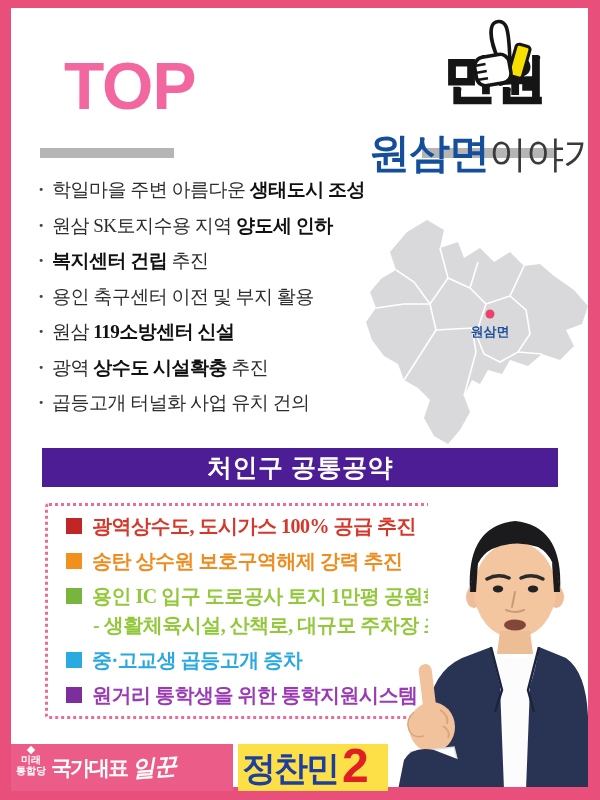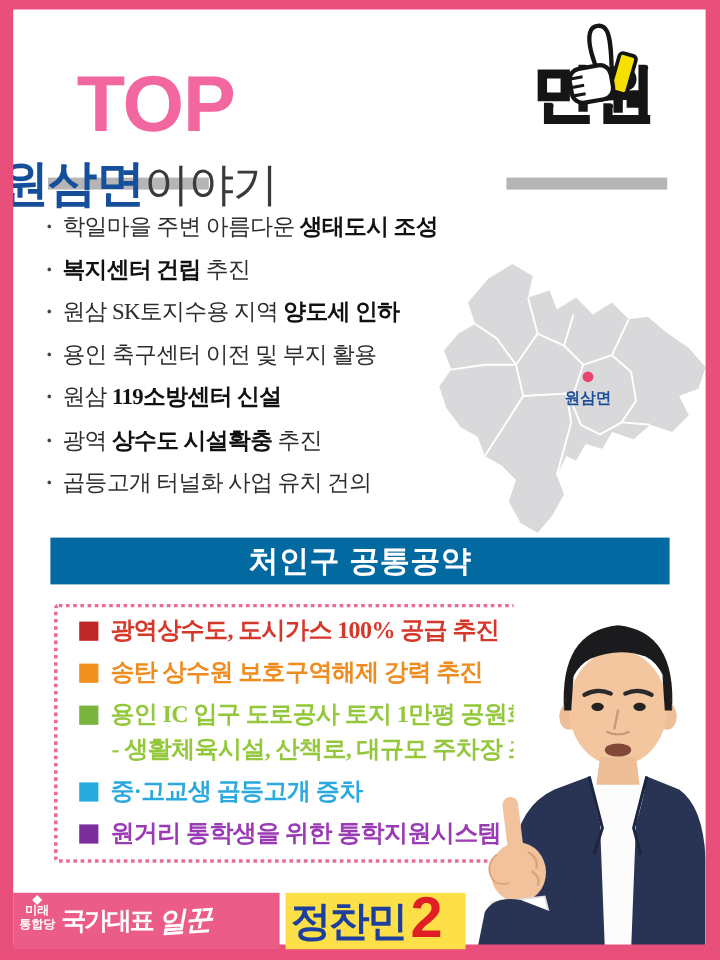--- a/index.html
+++ b/index.html
@@ -20,39 +20,39 @@
   .bc1 { background-image:linear-gradient(180deg,#e01f1a,#f26522); }
   .bc2 { background-image:linear-gradient(155deg,#f7941d,#ffd400 45%,#39b54a); }
   .bc3 { background-image:linear-gradient(180deg,#00a651,#1464c0); }
   .bc4 { background-image:linear-gradient(180deg,#2a66e8,#14339e); }
   .brand-top { font-size:66px; font-weight:900; color:#f2679f; line-height:0.9; letter-spacing:-1px; margin-left:4px; }
   .brand-minwon { position:absolute; top:52px; left:444px; font-size:52px; font-weight:900; line-height:1;
                   color:#fff; -webkit-text-stroke:2.5px #151515; letter-spacing:-2px; z-index:6; }
   .thumb { position:absolute; top:10px; left:452px; width:86px; height:86px; z-index:6; }
 
   
-  .story { position:absolute; top:126px; left:0; width:600px; text-align:left; z-index:6; }
+  .story { position:absolute; top:126px; left:0; width:600px; text-align:right; z-index:6; }
   .story .area { font-size:41px; font-weight:900; color:#154f9c; letter-spacing:-1px; }
   .story .rest { font-size:38px; font-weight:500; color:#3a3a3a; letter-spacing:-1px; }
   .bar { position:absolute; top:148px; height:10px; width:134px; background:#b5b5b5; z-index:5; }
   .bar-l { left:40px; } .bar-r { right:44px; }
 
   
   .promises { position:absolute; top:172px; left:38px; width:440px; z-index:3; list-style:none; }
   .promises li { position:relative; font-size:19px; color:#2d2d2d; font-weight:500;
                  line-height:35.5px; padding-left:14px; white-space:nowrap; letter-spacing:-0.5px;font-family:Liberation Serif, serif; }
   .promises li::before { content:"\00B7"; position:absolute; left:0; top:0; font-weight:900; color:#444; }
   .promises b { font-weight:800; color:#111; }
 
   
   .map { position:absolute; left:352px; top:212px; width:240px; height:238px; z-index:1; }
   .map text { font-weight:bold; }
 
   
-  .banner { position:absolute; left:42px; top:448px; width:516px; height:39px; background:#0369a1;
+  .banner { position:absolute; left:42px; top:448px; width:516px; height:39px; background:#4c1d95;
             color:#fff; font-size:25px; font-weight:900; letter-spacing:0.5px;
             display:flex; align-items:center; justify-content:center; z-index:3; }
 
   
   .pledge-box { position:absolute; left:45px; top:503px; width:510px; height:216px;
                 border:3px dotted #ec6a93; border-radius:4px; z-index:2; background:transparent; }
   .pledges { position:absolute; left:66px; top:514px; width:440px; z-index:4; list-style:none; }
   .pledges li { display:flex; align-items:flex-start; margin-bottom:11px; }
   .sq { width:16px; height:16px; margin:4px 10px 0 0; flex:0 0 16px; }
   .ptxt { font-size:20px; font-weight:800; line-height:24px; white-space:nowrap; letter-spacing:-0.5px;font-family:Liberation Serif, serif; }
@@ -100,22 +100,22 @@
   </svg>
 
   <div class="bar bar-l"></div>
   <div class="bar bar-r"></div>
   <div class="story">
     <span class="area">원삼면</span><span class="rest">이야기</span>
   </div>
 
   <ul class="promises">
     <li><span>학일마을 주변 아름다운 </span><b>생태도시 조성</b><span></span></li>
+    <li><span>원삼 SK토지수용 지역 </span><b>양도세 인하</b><span></span></li>
     <li><span></span><b>복지센터 건립</b><span> 추진</span></li>
-    <li><span>원삼 SK토지수용 지역 </span><b>양도세 인하</b><span></span></li>
     <li><span>용인 축구센터 이전 및 부지 활용</span><b></b><span></span></li>
     <li><span>원삼 </span><b>119소방센터 신설</b><span></span></li>
     <li><span>광역 </span><b>상수도 시설확충</b><span> 추진</span></li>
     <li><span>곱등고개 터널화 사업 유치 건의</span><b></b><span></span></li>
   </ul>
 
   <svg class="map" viewBox="0 0 240 238">
     <path fill="#d9d9dc" d="M55,20 L75,8 L92,18 L88,36 L106,30 L112,46 L128,36 L142,50 L158,40 L172,54 L188,52 L202,64 L222,78 L236,94 L230,112 L214,118 L222,134 L208,148 L190,142 L176,154 L158,148 L150,162 L136,158 L128,172 L120,168 L112,184 L118,200 L108,218 L96,232 L82,224 L72,206 L78,188 L66,176 L52,168 L46,152 L32,144 L20,128 L14,110 L24,96 L18,80 L30,66 L44,58 L38,40 Z"></path>
     <g stroke="#ffffff" stroke-width="1.6" fill="none">
       <path d="M88,36 L96,66 L78,92"></path>

